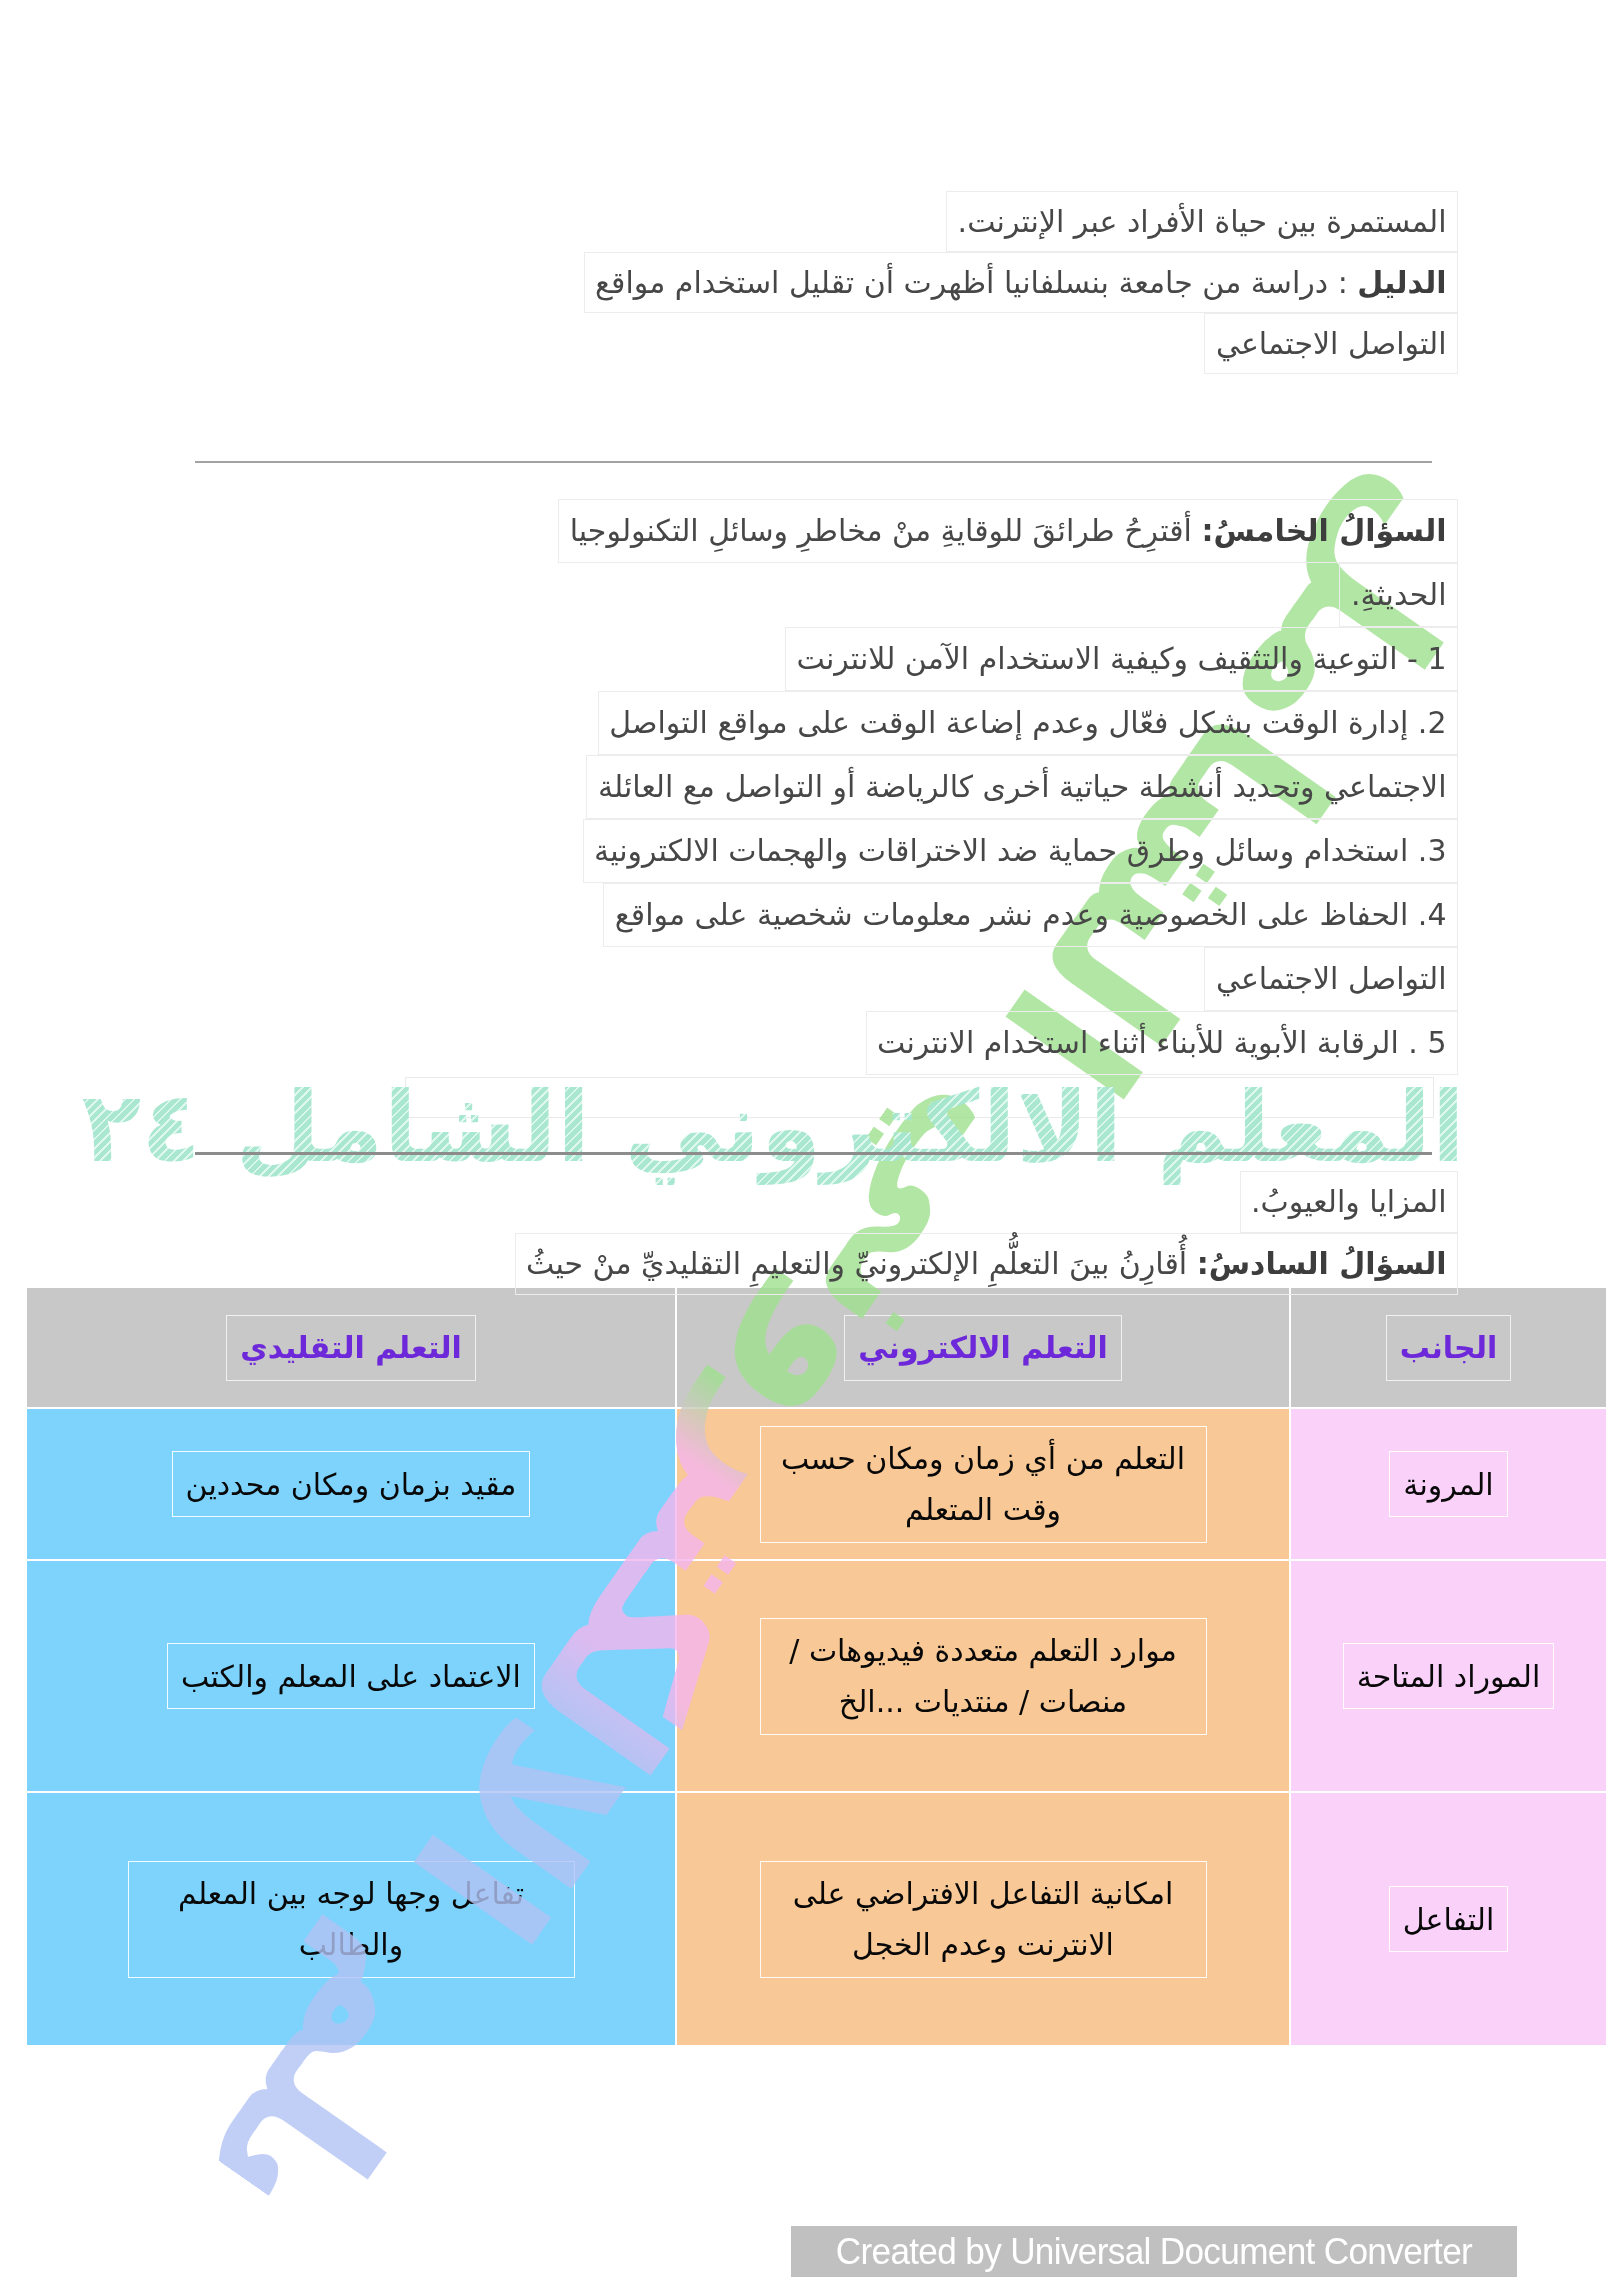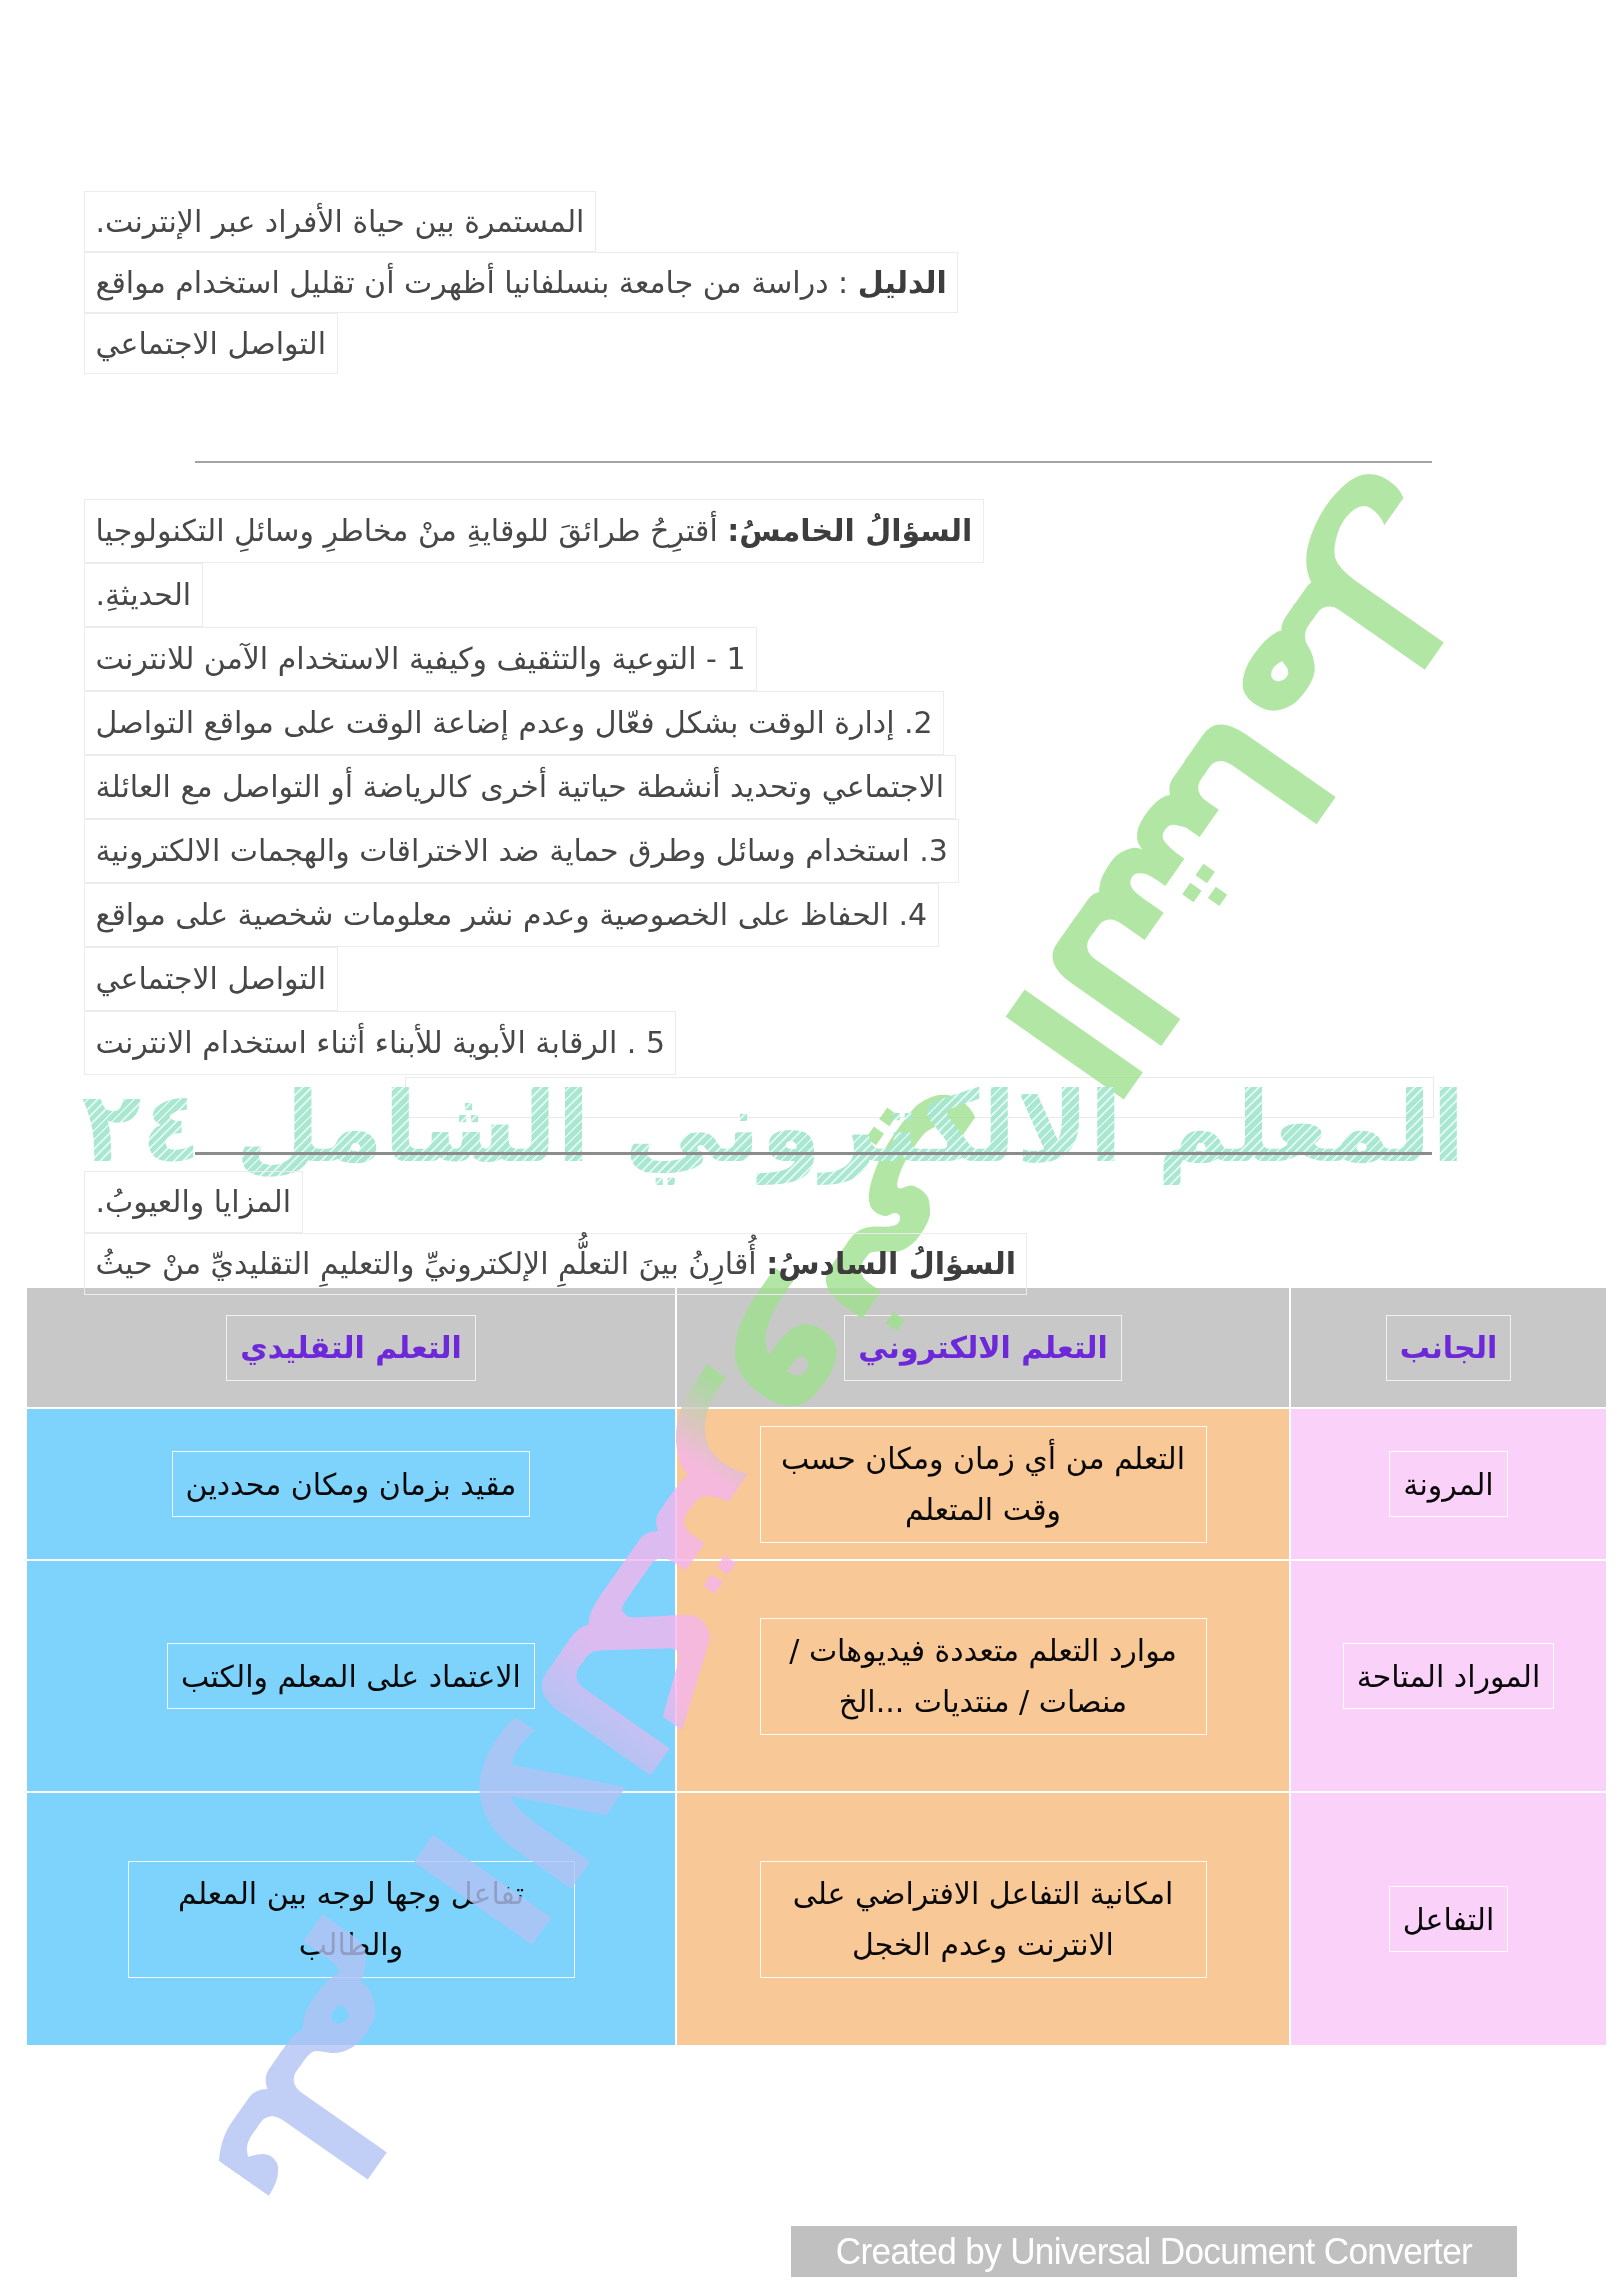--- a/index.html
+++ b/index.html
@@ -1,21 +1,21 @@
 <!DOCTYPE html>
 <html lang="ar" dir="rtl" style="font-size:10.5px"><head>
 <meta charset="utf-8">
 <style>
   html,body{margin:0;padding:0;background:#ffffff;}
   .page{
     position:relative;width:1623px;height:2295px;background:#ffffff;
     font-family:"DejaVu Sans",sans-serif;direction:rtl;overflow:hidden;color:#474747;
   }
   
-  .tblock{position:absolute;left:85px;width:1374px;text-align:left;}
+  .tblock{position:absolute;left:85px;width:1374px;text-align:right;}
   .tline{display:block;font-size:30px;line-height:62px;}
   .tf{display:inline-block;border:0.7px solid #ececec;padding:0 10.5px;position:relative;z-index:2;background:transparent;}
   .qlabel{font-weight:bold;color:#3d3d3d;}
   .intro-block{top:191px;}
   .intro-block .tline{line-height:59px;}
   .q5-block{top:499px;}
   .q6-block{top:1171px;}
   .q6-block .tline{line-height:60px;}
   
   .divider{position:absolute;left:196px;width:1237px;z-index:2;}

